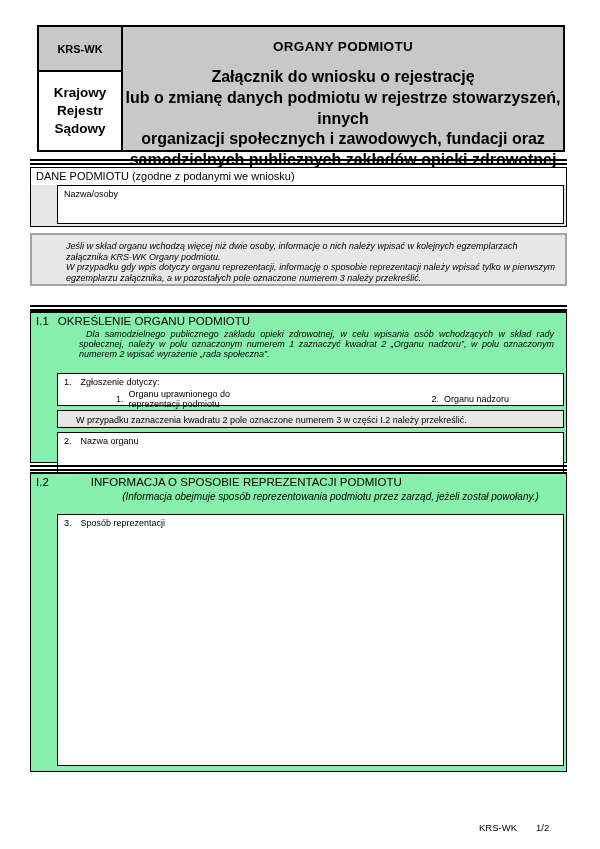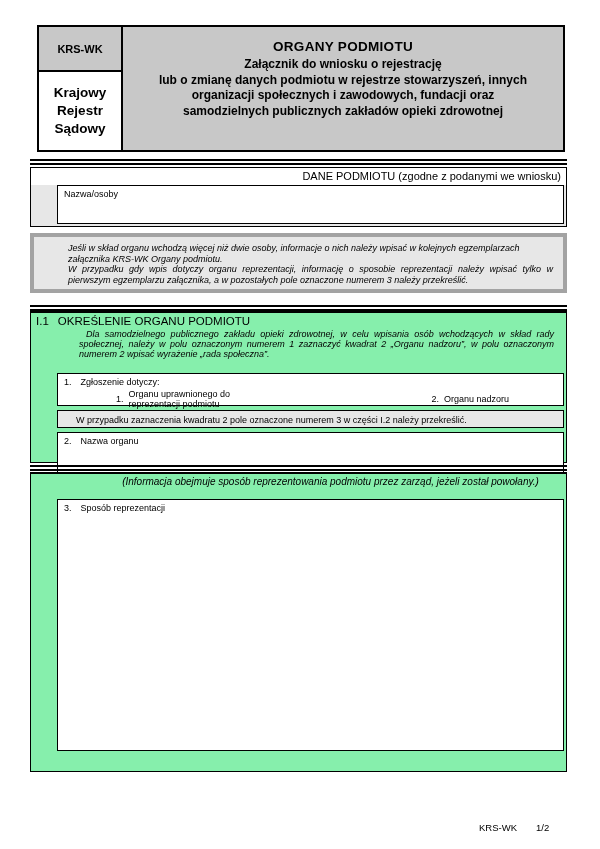--- a/index.html
+++ b/index.html
@@ -9,37 +9,37 @@
   }
   *{box-sizing:border-box;}
 
   
   .hdr{position:absolute;left:37px;top:25px;width:528px;height:127px;border:2px solid #000;display:flex;}
   .hdr-left{width:84px;border-right:2px solid #000;display:flex;flex-direction:column;}
   .hdr-code{height:45px;background:#c8c8c8;border-bottom:2px solid #000;display:flex;align-items:center;justify-content:center;font-weight:bold;font-size:11px;}
   .hdr-registry{flex:1;background:#fff;display:flex;align-items:center;justify-content:center;font-weight:bold;font-size:13.5px;text-align:center;line-height:1.35;white-space:pre-line;}
   .hdr-right{flex:1;background:#c8c8c8;text-align:center;padding-top:12px;}
   .hdr-title{font-weight:bold;font-size:13.5px;letter-spacing:.3px;}
-  .hdr-sub{margin-top:3px;font-weight:bold;font-size:12px;line-height:1.3;white-space:pre-line;}
+  .hdr-sub{margin-top:13px;font-weight:bold;font-size:16px;line-height:1.3;white-space:pre-line;}
 
   
   .rule2{position:absolute;left:30px;width:537px;height:6px;border-top:2px solid #000;border-bottom:2px solid #000;}
   .rule-top{top:159px;}
   .rule-part1{top:305px;}
   .rule-i2{top:465px;}
 
   
-  .sec-dane{position:absolute;left:30px;top:167px;width:537px;height:60px;border:1px solid #000;background:#fff;text-align:right;}
+  .sec-dane{position:absolute;left:30px;top:167px;width:537px;height:60px;border:1px solid #000;background:#fff;}
   .sec-dane-title{font-size:11px;padding:2px 5px 2px 5px;line-height:13px;}
   .dane-body{display:flex;height:41px;background:#e7e7e7;padding:0 2px 2px 26px;}
   .fbox{background:#fff;border:1px solid #000;flex:1;}
   .flabel{font-size:9px;padding:3px 6px;display:flex;gap:9px;line-height:10px;}
 
   
-  .notebox{position:absolute;left:30px;top:233px;width:537px;height:60px;border:4px solid #a3a3a3;background:#e7e7e7;
+  .notebox{position:absolute;left:30px;top:233px;width:537px;height:53px;border:2px solid #a3a3a3;background:#e7e7e7;
     font-style:italic;font-size:9px;line-height:10.5px;padding:6px 10px 22px 34px;}
   .notebox .just{text-align:justify;}
 
   
   .part-title{position:absolute;left:30px;top:287px;width:537px;font-weight:bold;font-style:italic;font-size:13px;
     border-bottom:1.5px solid #000;padding:0 0 3px 1px;}
 
   
   .sec{position:absolute;left:30px;width:537px;background:#86efac;border:1px solid #000;border-top:2px solid #000;}
   #sec-i1{top:311px;height:152px;}
@@ -138,20 +138,24 @@
       <div class="flabel">
         <span>2.</span>
         <span>Nazwa organu</span>
       </div>
     </div>
   </div>
 
   <div class="rule2 rule-i2"></div>
 
   <div class="sec" id="sec-i2">
+    <div class="sec-head">
+      <span class="sec-num">I.2</span>
+      <span class="sec-ttl-i2">INFORMACJA O SPOSOBIE REPREZENTACJI PODMIOTU</span>
+    </div>
     <div class="sec-note-i2">(Informacja obejmuje sposób reprezentowania podmiotu przez zarząd, jeżeli został powołany.)</div>
 
     <div class="infield box3">
       <div class="flabel">
         <span>3.</span>
         <span>Sposób reprezentacji</span>
       </div>
     </div>
   </div>
 

